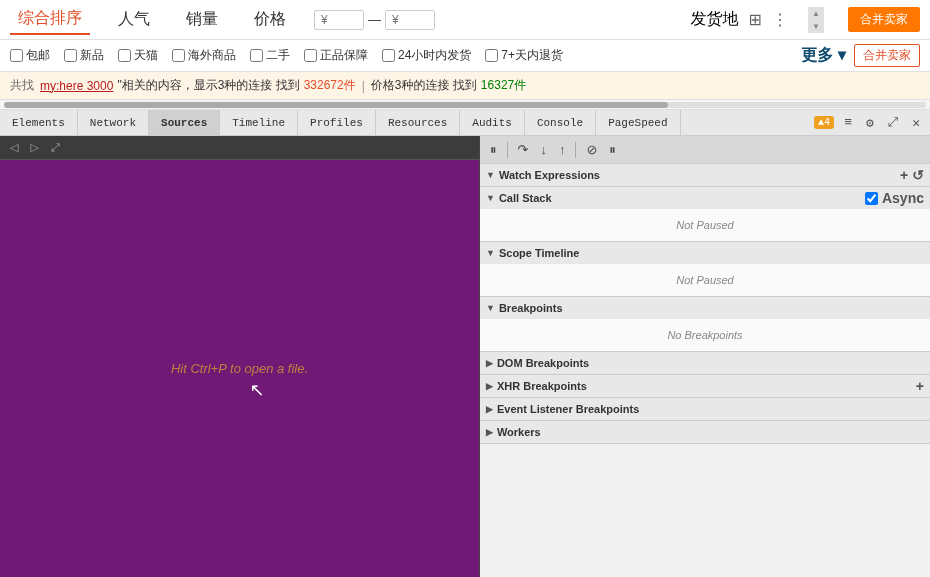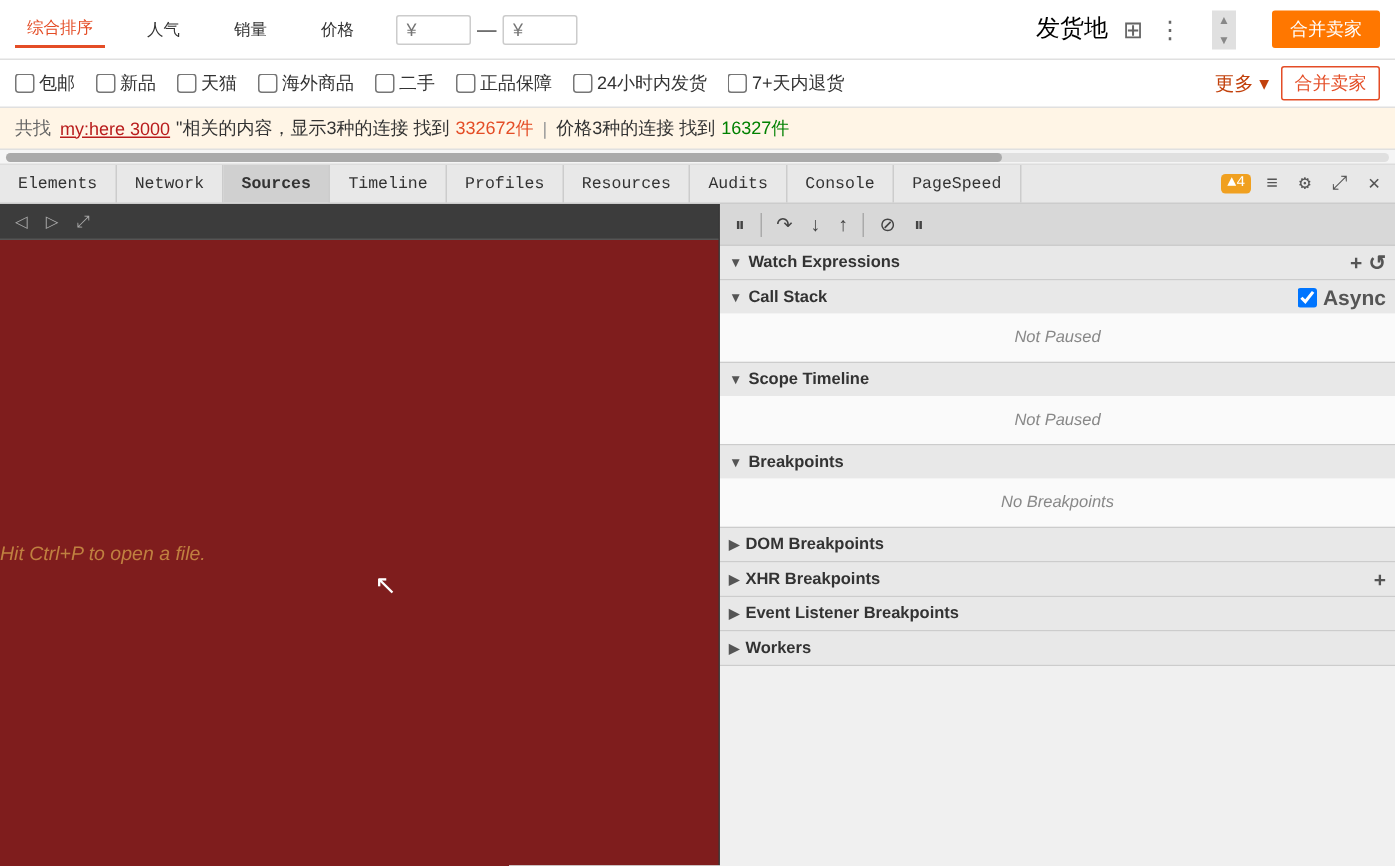--- a/index.html
+++ b/index.html
@@ -9,21 +9,21 @@
     .top-bar {
       background: #fff;
       border-bottom: 1px solid #e0e0e0;
       height: 40px;
       display: flex;
       align-items: center;
       padding: 0 10px;
       gap: 20px;
     }
     .top-bar-item {
-      font-size: 11px;
+      font-size: 16px;
       color: #333;
       cursor: pointer;
       padding: 4px 8px;
     }
     .top-bar-item.active {
       color: #e44d26;
       border-bottom: 2px solid #e44d26;
     }
     .top-bar-price {
       display: flex;
@@ -88,26 +88,27 @@
     .filter-bar-more button {
       font-size: 12px;
       color: #333;
       background: #f5f5f5;
       border: 1px solid #ccc;
       padding: 2px 8px;
       border-radius: 2px;
       cursor: pointer;
     }
     .more-btn {
-      font-size: 13px;
-      color: #c2410c;
+      font-size: 16px;
+      color: #0c4a6e;
       cursor: pointer;
       display: flex;
       align-items: center;
       gap: 2px;
+      font-weight: bold;
     }
 
     
     .banner-area {
       background: #fff5e6;
       height: 28px;
       display: flex;
       align-items: center;
       padding: 0 10px;
       font-size: 12px;
@@ -219,24 +220,24 @@
       height: 24px;
       display: flex;
       align-items: center;
       padding: 0 6px;
       gap: 4px;
       border-bottom: 1px solid #555;
     }
     .source-panel-toolbar .icon-btn { color: #aaa; font-size: 11px; }
     .source-editor {
       flex: 1;
-      background: #7f1d1d;
-      display: flex;
-      align-items: center;
-      justify-content: flex-start;
+      background: #701a75;
+      display: flex;
+      align-items: center;
+      justify-content: center;
       position: relative;
     }
     .source-hint {
       color: #c08040;
       font-size: 13px;
       font-style: italic;
     }
     .cursor-icon {
       position: absolute;
       top: 50%;

